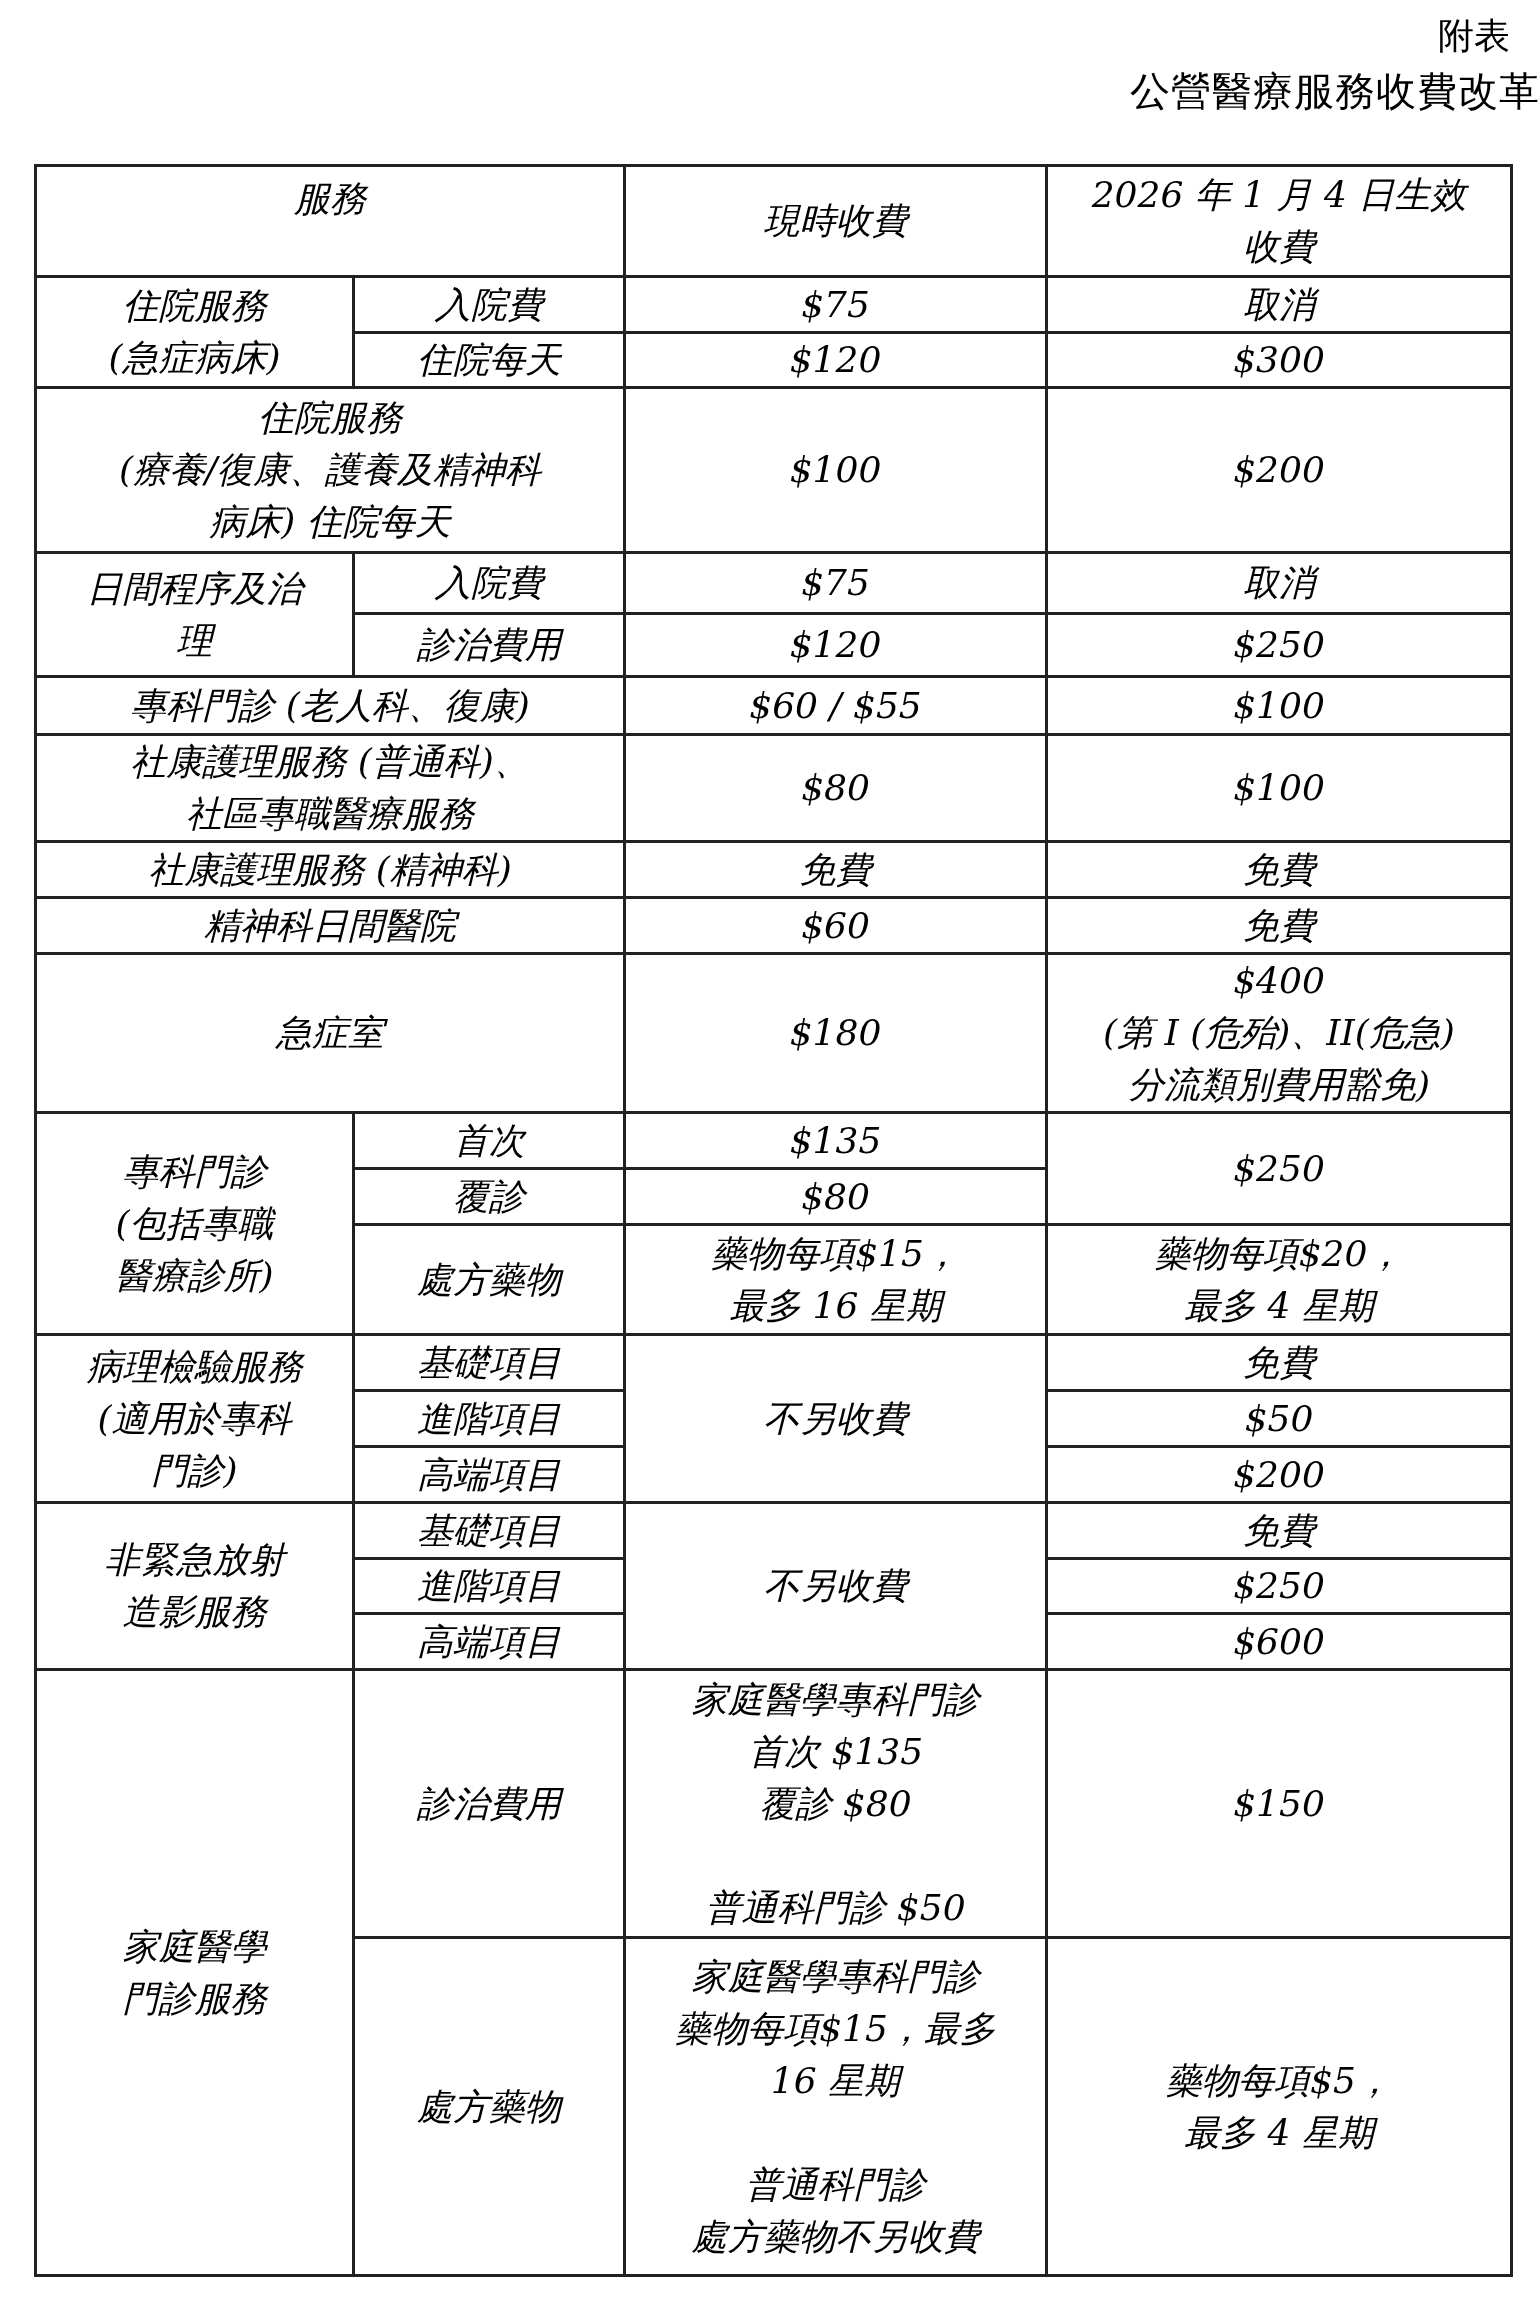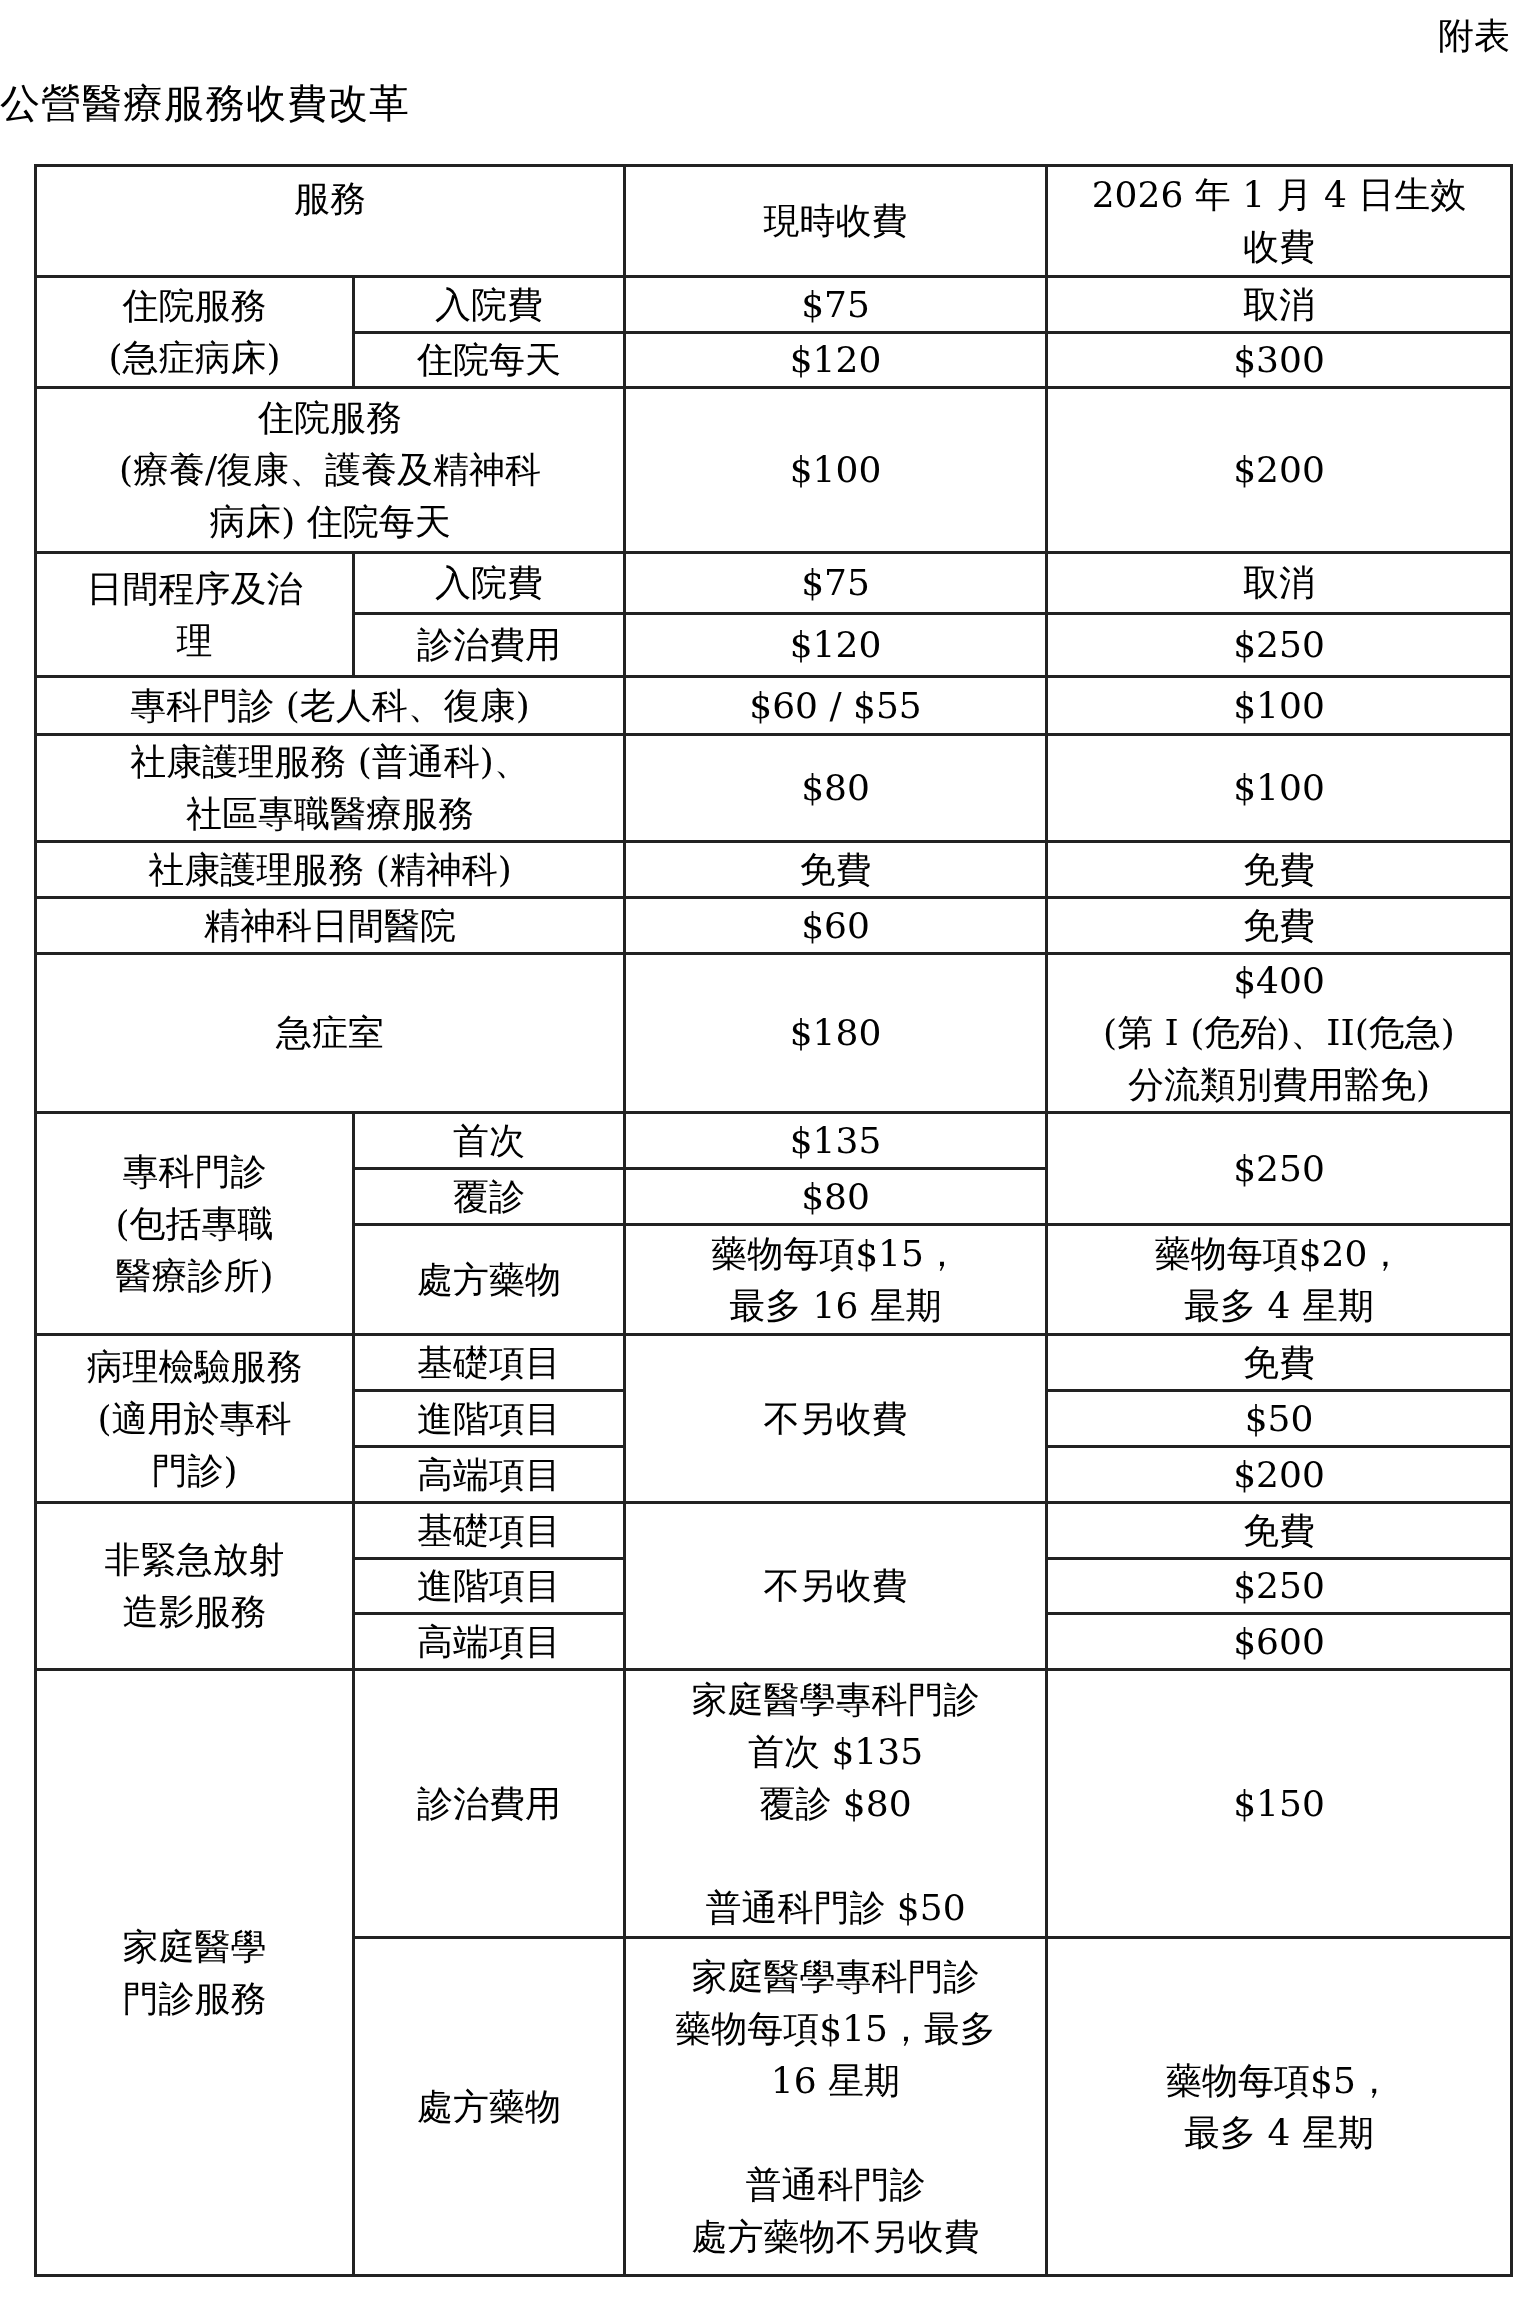--- a/index.html
+++ b/index.html
@@ -1,20 +1,20 @@
 <!DOCTYPE html>
 <html><head>
 <meta charset="utf-8">
 <style>
   html, body { margin:0; padding:0; background:#fff; }
   body { width:1540px; height:2302px; position:relative; overflow:hidden;
          font-family:"DejaVu Serif","Liberation Serif",serif; color:#000; }
   .annex { position:absolute; right:30px; top:12px; font-size:36px;margin-left:44px; }
-  .title { position:absolute; left:0; width:1540px; top:76px; text-align:left; font-size:40px; letter-spacing:1px; }
-  table { position:absolute; left:34px; top:164px; width:1476px; border-collapse:collapse; table-layout:fixed; }
+  .title { position:absolute; left:0; width:1540px; top:64px; text-align:right; font-size:40px; letter-spacing:1px; }
+  table { position:absolute; left:34px; top:164px; width:1476px; border-collapse:collapse; table-layout:fixed;font-style:italic; }
   td { border:3px solid #222; text-align:center; vertical-align:middle; font-size:36px; line-height:52px; padding:0 4px; white-space:pre-line; }
   td.hdr-top { vertical-align:top; padding-top:6px; }
 </style>
 </head>
 <body>
 
 <div class="annex">附表</div>
 <div class="title">公營醫療服務收費改革</div>
 
 <table>

